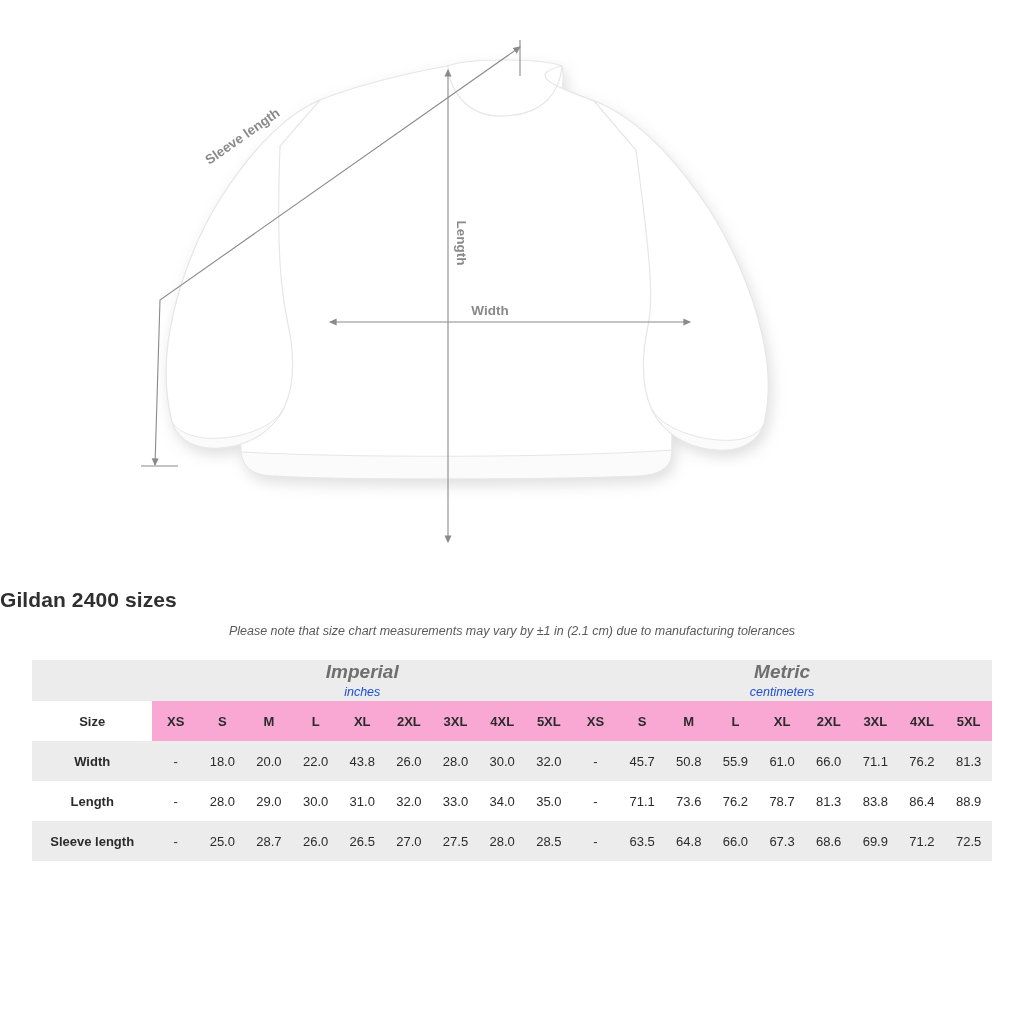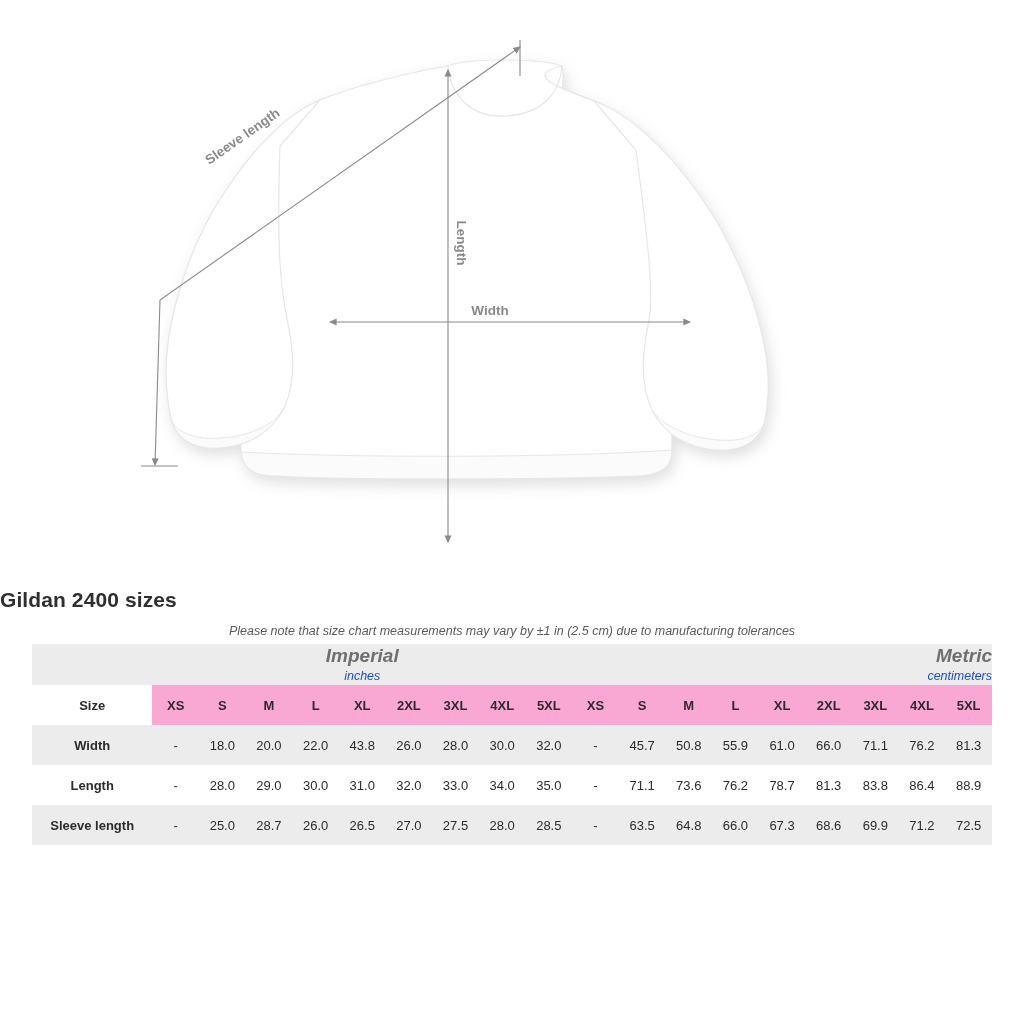--- a/index.html
+++ b/index.html
@@ -45,21 +45,21 @@
   .chart-note {
     text-align: center;
     font-size: 12.5px;
     font-style: italic;
     color: #5a5a5a;
     margin: 12px 0 0 0;
   }
 
   
   .table-wrap {
-    margin: 6px 32px 0 32px;
+    margin: 22px 32px 0 32px;
   }
   table.size-chart {
     border-collapse: collapse;
     width: 960px;
     table-layout: fixed;
   }
   table.size-chart td, table.size-chart th {
     border: 0;
     padding: 0;
     text-align: center;
@@ -110,21 +110,21 @@
   }
   .data-row.plain td {
     background: #ffffff;
   }
   .rowlabel {
     font-weight: bold;
     font-size: 13.5px;
     color: #2b2b2b;
   }
   .sys-head.left { background: #ececec; }
-  .sys-head.right { background: #ececec; text-align: right; }
+  .sys-head.right { background: #ececec; }
   .corner { background: #ececec; }
 </style>
 </head>
 <body>
 
 <div class="page">
 
   <div class="illustration">
     <svg width="1024" height="580" viewBox="0 0 1024 580">
       <defs>
@@ -197,21 +197,21 @@
 
       <text transform="translate(245,140) rotate(-35)" font-family="Liberation Sans, sans-serif" font-size="13.5" font-weight="bold" fill="#8a8a8a" text-anchor="middle">Sleeve length</text>
 
       <text transform="translate(457,243) rotate(90)" font-family="Liberation Sans, sans-serif" font-size="13.5" font-weight="bold" fill="#8a8a8a" text-anchor="middle">Length</text>
 
       <text x="490" y="315" font-family="Liberation Sans, sans-serif" font-size="13.5" font-weight="bold" fill="#8a8a8a" text-anchor="middle">Width</text>
     </svg>
   </div>
 
   <h1 class="chart-title">Gildan 2400 sizes</h1>
-  <p class="chart-note">Please note that size chart measurements may vary by ±1 in (2.5 cm) due to manufacturing tolerances</p>
+  <p class="chart-note">Please note that size chart measurements may vary by ±1 in (2.1 cm) due to manufacturing tolerances</p>
 
   <div class="table-wrap">
     <table class="size-chart">
       <colgroup>
         <col class="col-label">
         <col class="col-size">
           <col class="col-size">
           <col class="col-size">
           <col class="col-size">
         <col class="col-size">

